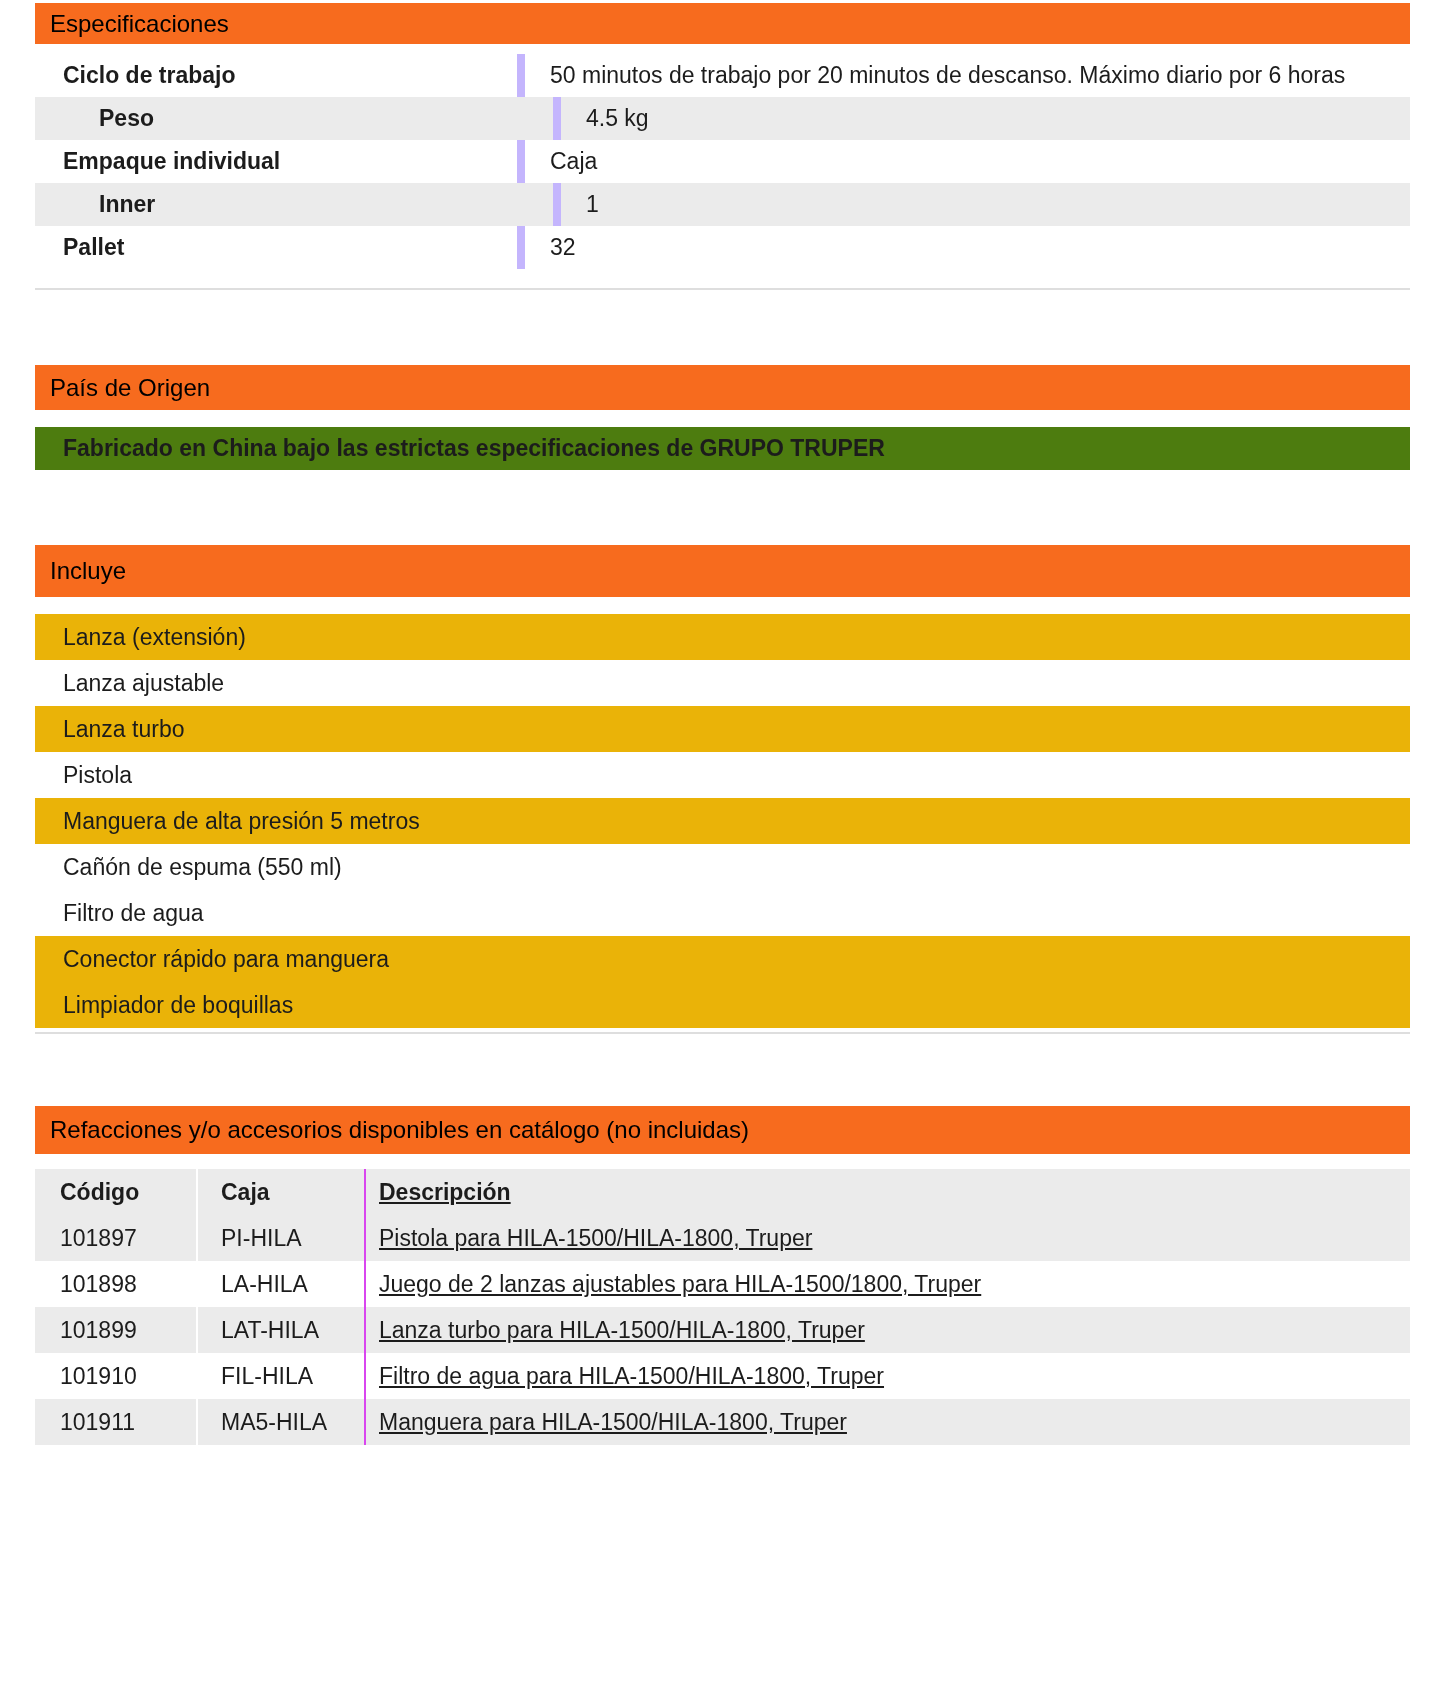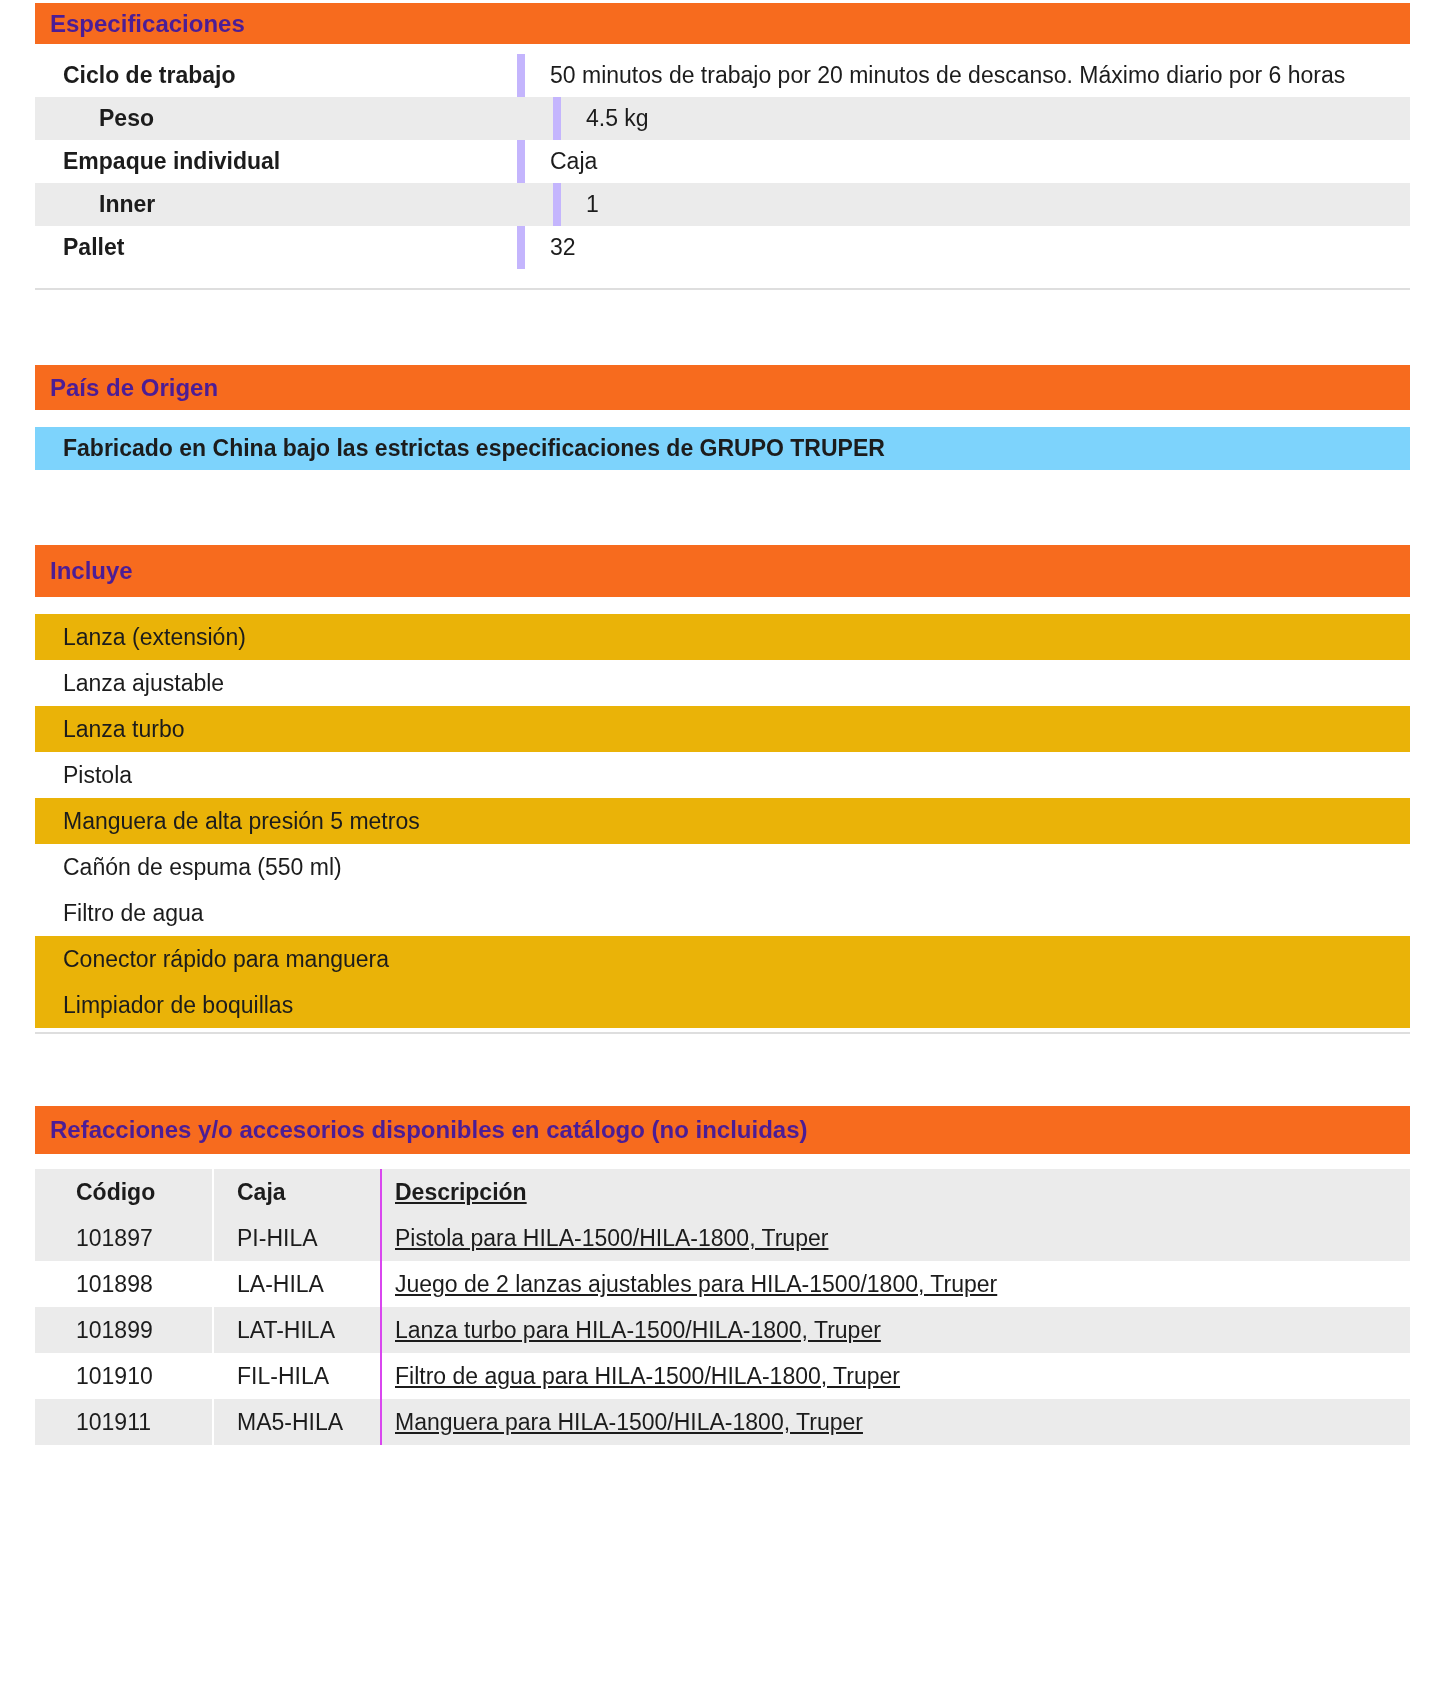--- a/index.html
+++ b/index.html
@@ -9,22 +9,22 @@
     background: #ffffff;
     font-family: "Liberation Sans", sans-serif;
     color: #1c1c1c;
     overflow: hidden;
   }
   .page { padding: 3px 35px 0 35px; }
 
   
   .bar {
     background: #f76b1e;
-    color: #4c1d95;
-    font-weight: bold;
+    color: #000000;
+    font-weight: normal;
     font-size: 24px;
     display: flex;
     align-items: center;
     padding-left: 15px;
     box-sizing: border-box;
   }
   .bar-1 { height: 41px; }
   .bar-2 { height: 45px; margin-top: 75px; }
   .bar-3 { height: 52px; margin-top: 75px; }
   .bar-4 { height: 48px; margin-top: 72px; }
@@ -57,21 +57,21 @@
     border-left: 8px solid #c4b5fd;
     padding-left: 25px;
     display: flex;
     align-items: center;
   }
 
   
   .origin-row {
     margin-top: 17px;
     height: 43px;
-    background: #7dd3fc;
+    background: #4d7c0f;
     display: flex;
     align-items: center;
     padding-left: 28px;
     box-sizing: border-box;
     font-size: 23px;
     font-weight: bold;
   }
 
   
   .include-list { margin-top: 17px; }
@@ -93,21 +93,20 @@
     font-size: 23px;
   }
   .ref-row.alt { background: #ebebeb; }
   .ref-row.head { font-weight: bold; }
   .ref-col-codigo {
     width: 161px;
     box-sizing: border-box;
     padding-left: 25px;
     display: flex;
     align-items: center;
-    margin-left: 16px;
   }
   .ref-col-clave {
     width: 168px;
     box-sizing: border-box;
     padding-left: 23px;
     border-left: 2px solid #ffffff;
     display: flex;
     align-items: center;
   }
   .ref-col-desc {

